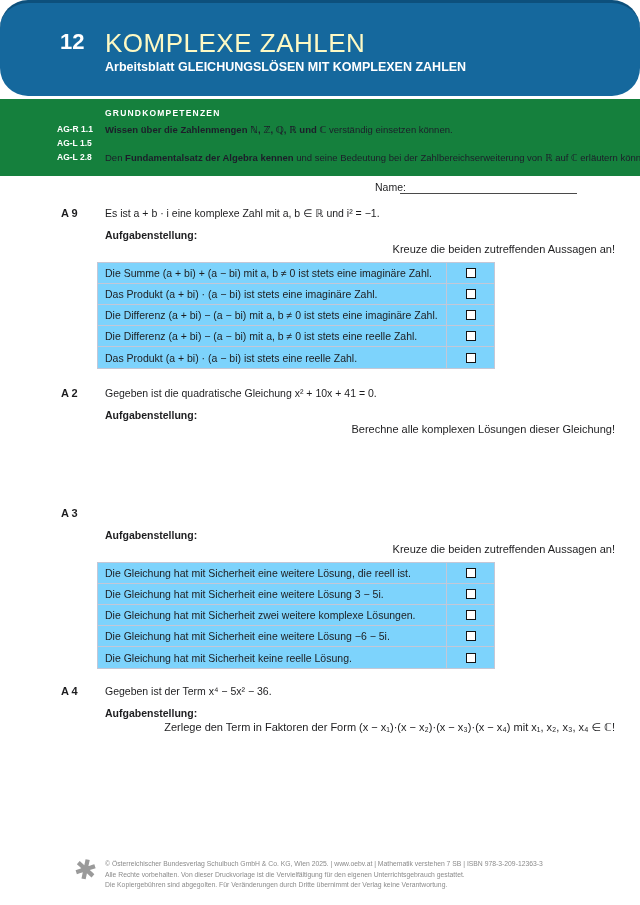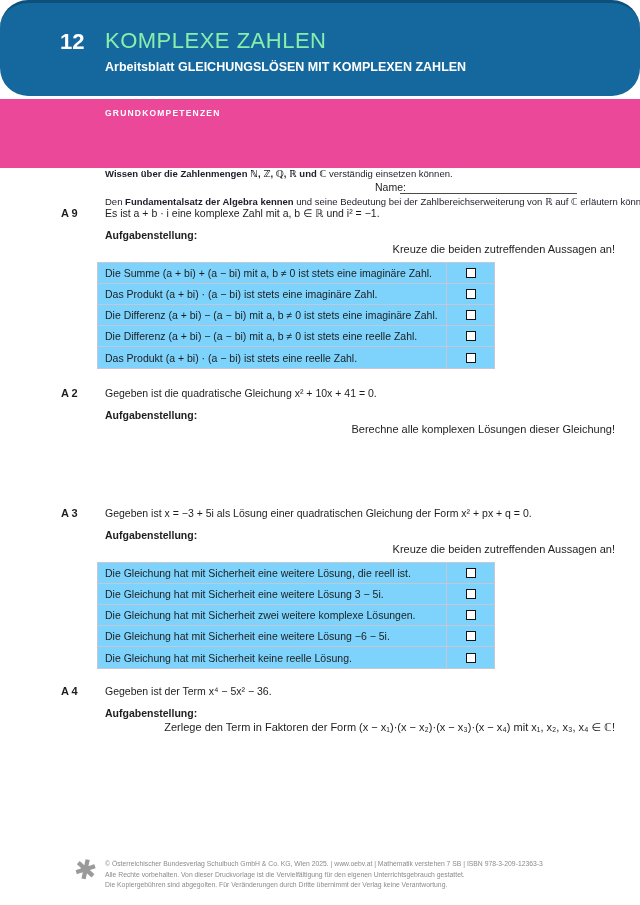--- a/index.html
+++ b/index.html
@@ -3,28 +3,28 @@
 <meta charset="utf-8">
 <style>
   * { margin:0; padding:0; box-sizing:border-box; }
   html,body { background:#ffffff; }
   body { font-family:"Liberation Sans","DejaVu Sans",sans-serif; color:#1d1d1f; }
   .page { position:relative; width:640px; height:905px; background:#ffffff; overflow:hidden; }
 
   
   .header { position:absolute; left:0; top:0; width:640px; height:96px; background:#15689d; border-top:3px solid #0d507c;border-radius:28px; }
   .chapter-num { position:absolute; left:60px; top:26px; font-size:22px; font-weight:bold; color:#ffffff; }
-  .chapter-title { position:absolute; left:105px; top:25px; font-size:22px; font-weight:400; color:#86efac; letter-spacing:.5px; }
+  .chapter-title { position:absolute; left:105px; top:25px; font-size:26px; font-weight:400; color:#fef9c3; letter-spacing:.5px; }
   .chapter-sub { position:absolute; left:105px; top:57px; font-size:12.5px; font-weight:bold; color:#ffffff; }
   .chapter-sub .sub-strong { font-weight:bold; }
 
   
-  .comp-box { position:absolute; left:0; top:99px; width:640px; height:69px; background:#ec4899; }
+  .comp-box { position:absolute; left:0; top:99px; width:640px; height:77px; background:#15803d; }
   .comp-head { position:absolute; left:105px; top:9px; font-size:8.5px; font-weight:bold; color:#ffffff; letter-spacing:1.2px; }
-  .comp-row { position:absolute; left:0; width:640px; height:13px; font-size:9.5px; line-height:13px;margin-top:44px; }
+  .comp-row { position:absolute; left:0; width:640px; height:13px; font-size:9.5px; line-height:13px; }
   .comp-row .code { position:absolute; left:57px; width:40px; text-align:left; font-size:8.5px; font-weight:bold; color:#ffffff; }
   .comp-row .ctext { position:absolute; left:105px; right:10px; color:#1d1d2a; white-space:nowrap; }
   .comp-row .b { font-weight:bold; }
 
   
   .name-row { position:absolute; left:0; top:181px; width:600px; height:16px; }
   .name-label { position:absolute; left:375px; top:0; font-size:10.5px; color:#1d1d1f; }
   .name-line { position:absolute; left:400px; top:12px; width:177px; border-bottom:1.2px solid #4a4a4a; height:0; }
 
   
@@ -119,21 +119,20 @@
 
   <div class="task" style="top:387px; height:60px;">
     <div class="task-id">A 2</div>
     <div class="task-statement">Gegeben ist die quadratische Gleichung x² + 10x + 41 = 0.</div>
     <div class="task-instr-label">Aufgabenstellung:</div>
     <div class="task-instr">Berechne alle komplexen Lösungen dieser Gleichung!</div>
   </div>
 
   <div class="task" style="top:507px; height:178px;">
     <div class="task-id">A 3</div>
-    <div class="task-statement">Gegeben ist x = −3 + 5i als Lösung einer quadratischen Gleichung der Form x² + px + q = 0.</div>
     <div class="task-instr-label">Aufgabenstellung:</div>
     <div class="task-instr">Kreuze die beiden zutreffenden Aussagen an!</div>
     <div class="opt-table" style="top:55px;">
       <div class="opt-row">
         <div class="opt-text">Die Gleichung hat mit Sicherheit eine weitere Lösung, die reell ist.</div>
         <div class="opt-check">
             <span class="cbox"></span>
           </div>
       </div>
       <div class="opt-row">

